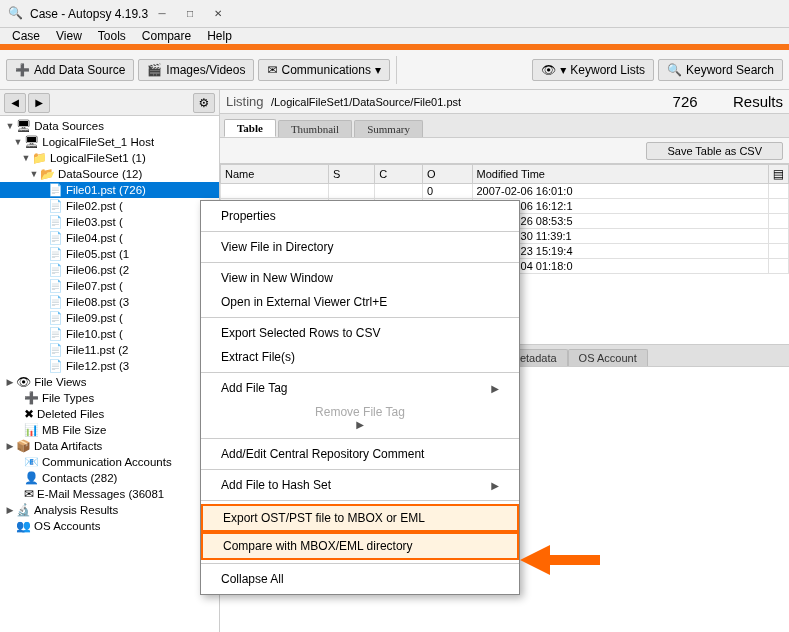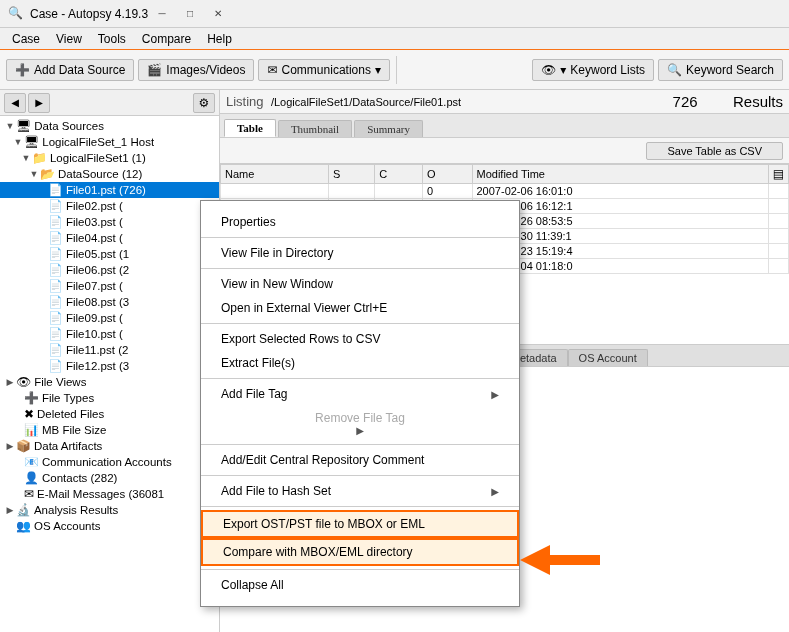--- a/index.html
+++ b/index.html
@@ -22,21 +22,21 @@
       cursor: pointer; font-size: 10px; color: #444;
     }
 
     
     #menubar {
       background: #f0f0f0;
       height: 22px;
       display: flex;
       align-items: center;
       padding: 0 4px;
-      border-bottom: 1px solid #f97316;
+      border-bottom: 6px solid #f97316;
     }
     #menubar .menu-item {
       padding: 2px 8px;
       cursor: pointer;
       font-size: 12px;
       color: #000;
     }
 
     
     #toolbar {
@@ -172,21 +172,21 @@
     
     #context-menu {
       position: absolute;
       left: 200px;
       top: 200px;
       width: 320px;
       background: #fff;
       border: 1px solid #888;
       box-shadow: 3px 3px 8px rgba(0,0,0,0.3);
       z-index: 100;
-      padding: 9px 0;
+      padding: 3px 0;
     }
     .ctx-item {
       padding: 5px 20px;
       cursor: pointer;
       font-size: 12px;
       display: flex;
       align-items: center;
       justify-content: space-between;
       color: #000;
     }

